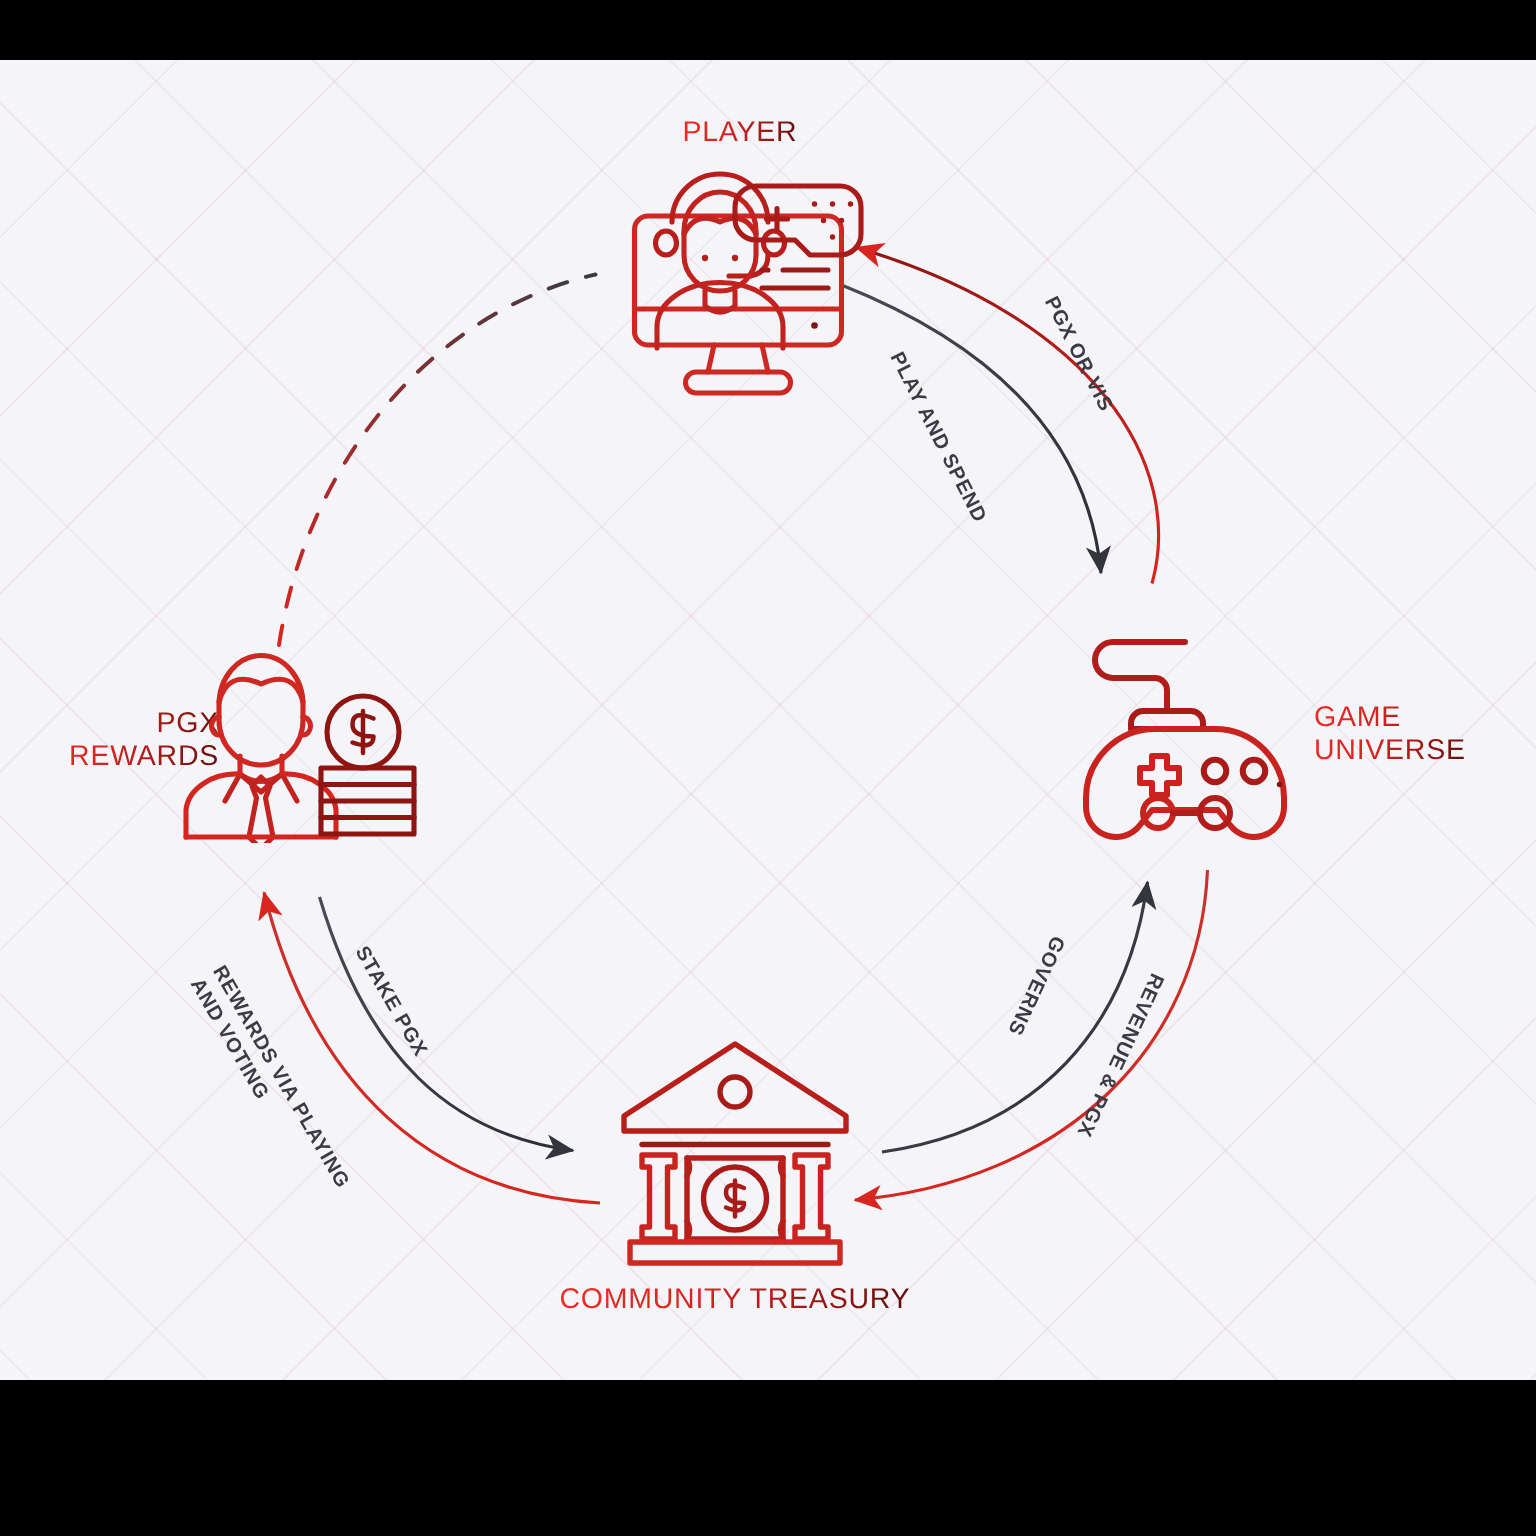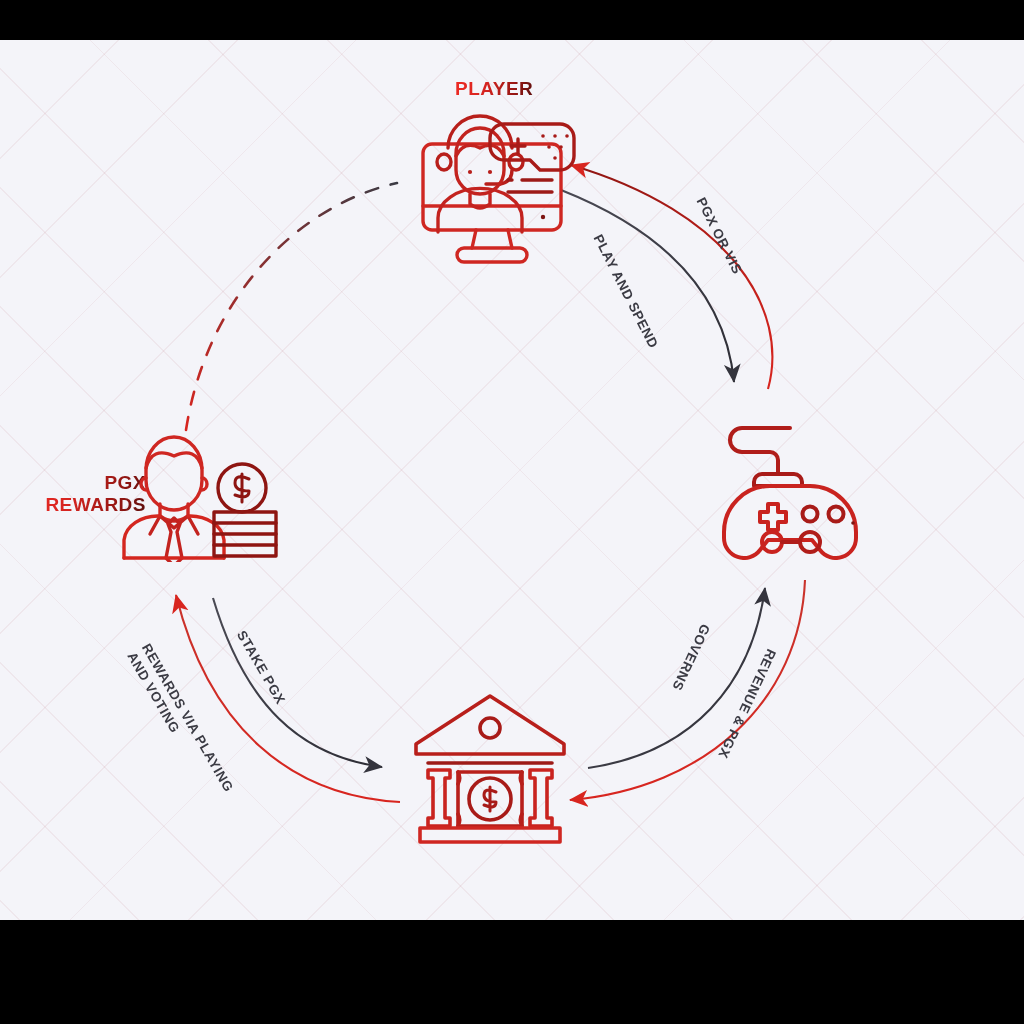--- a/index.html
+++ b/index.html
@@ -29,21 +29,21 @@
       repeating-linear-gradient(-45deg, rgba(190,120,130,.105) 0 1.2px, rgba(0,0,0,0) 1.2px 84px);
     pointer-events:none;
   }
   #arcs{position:absolute;left:0;top:0;width:1024px;height:880px;}
 
   .node{position:absolute;}
   .node svg{display:block;}
 
   .nlabel{
     position:absolute;
-    font-weight:bold;
+    font-weight:normal;
     letter-spacing:.5px;
     line-height:1.15;
     white-space:nowrap;
     background:linear-gradient(100deg,#ee2b24 0%,#d52420 40%,#8e1512 80%,#5d0f0d 100%);
     -webkit-background-clip:text;background-clip:text;
     color:transparent;
     -webkit-text-fill-color:transparent;
   }
   #label-player{left:455px;top:38px;font-size:19px;}
   #label-game{left:876px;top:428px;font-size:19px;text-align:left;}
@@ -161,20 +161,24 @@
           <circle cx="137" cy="45" r="1.8" fill="#a81b18" stroke="none"></circle>
           <circle cx="149" cy="45" r="1.8" fill="#a81b18" stroke="none"></circle>
           <circle cx="143" cy="56" r="1.8" fill="#a81b18" stroke="none"></circle>
 
           <path d="M96,78 h4 M110,78 h30" stroke="#9d1a17"></path>
           <path d="M96,90 h44" stroke="#9d1a17"></path>
         </g>
       </svg>
     </div>
 
+    <div class="nlabel" id="label-game">
+      <div>GAME</div>
+      <div>UNIVERSE</div>
+    </div>
 
     <div class="node" id="node-game" style="left:712px;top:376px;">
       <svg width="168" height="144" viewBox="0 0 168 144">
         <g fill="none" stroke="#cf2722" stroke-width="4" stroke-linecap="round" stroke-linejoin="round">
 
           <path d="M78,12 H30 a12,12 0 0 0 0,24 h28 a8,8 0 0 1 8,8 v14" stroke="#b01d1a"></path>
 
           <path d="M50,58 h32 a8,8 0 0 1 8,8 v4 H42 v-4 a8,8 0 0 1 8,-8 z" stroke="#a81b18"></path>
 
           <path d="M46,70 h40 a46,46 0 0 1 46,46 v6 a20,20 0 0 1 -36,12 l-8,-10 H44 l-8,10 a20,20 0 0 1 -36,-12 v-6 a46,46 0 0 1 46,-46 z" transform="translate(12,0)" stroke="#c9231f"></path>
@@ -185,20 +189,21 @@
           <circle cx="124" cy="98" r="7.5" stroke="#a81b18"></circle>
 
           <circle cx="60" cy="126" r="10" stroke="#c9231f"></circle>
           <circle cx="98" cy="126" r="10" stroke="#b01d1a"></circle>
           <line x1="70" y1="126" x2="88" y2="126" stroke="#b01d1a"></line>
           <circle cx="141" cy="107" r="1.8" fill="#7d1512" stroke="none"></circle>
         </g>
       </svg>
     </div>
 
+    <div class="nlabel" id="label-treasury">COMMUNITY TREASURY</div>
 
     <div class="node" id="node-treasury" style="left:408px;top:648px;">
       <svg width="164" height="160" viewBox="0 0 164 160">
         <g fill="none" stroke="#cf2722" stroke-width="3.6" stroke-linecap="round" stroke-linejoin="round">
 
           <path d="M82,8 L156,56 v10 H8 V56 z" stroke="#b81f1b"></path>
           <line x1="20" y1="75" x2="144" y2="75" stroke="#9d1a17"></line>
           <circle cx="82" cy="40" r="10" stroke="#a81b18"></circle>
 
           <path d="M20,82 h22 v8 h-5 v40 h5 v8 H20 v-8 h5 V90 h-5 z" stroke="#c9231f"></path>

